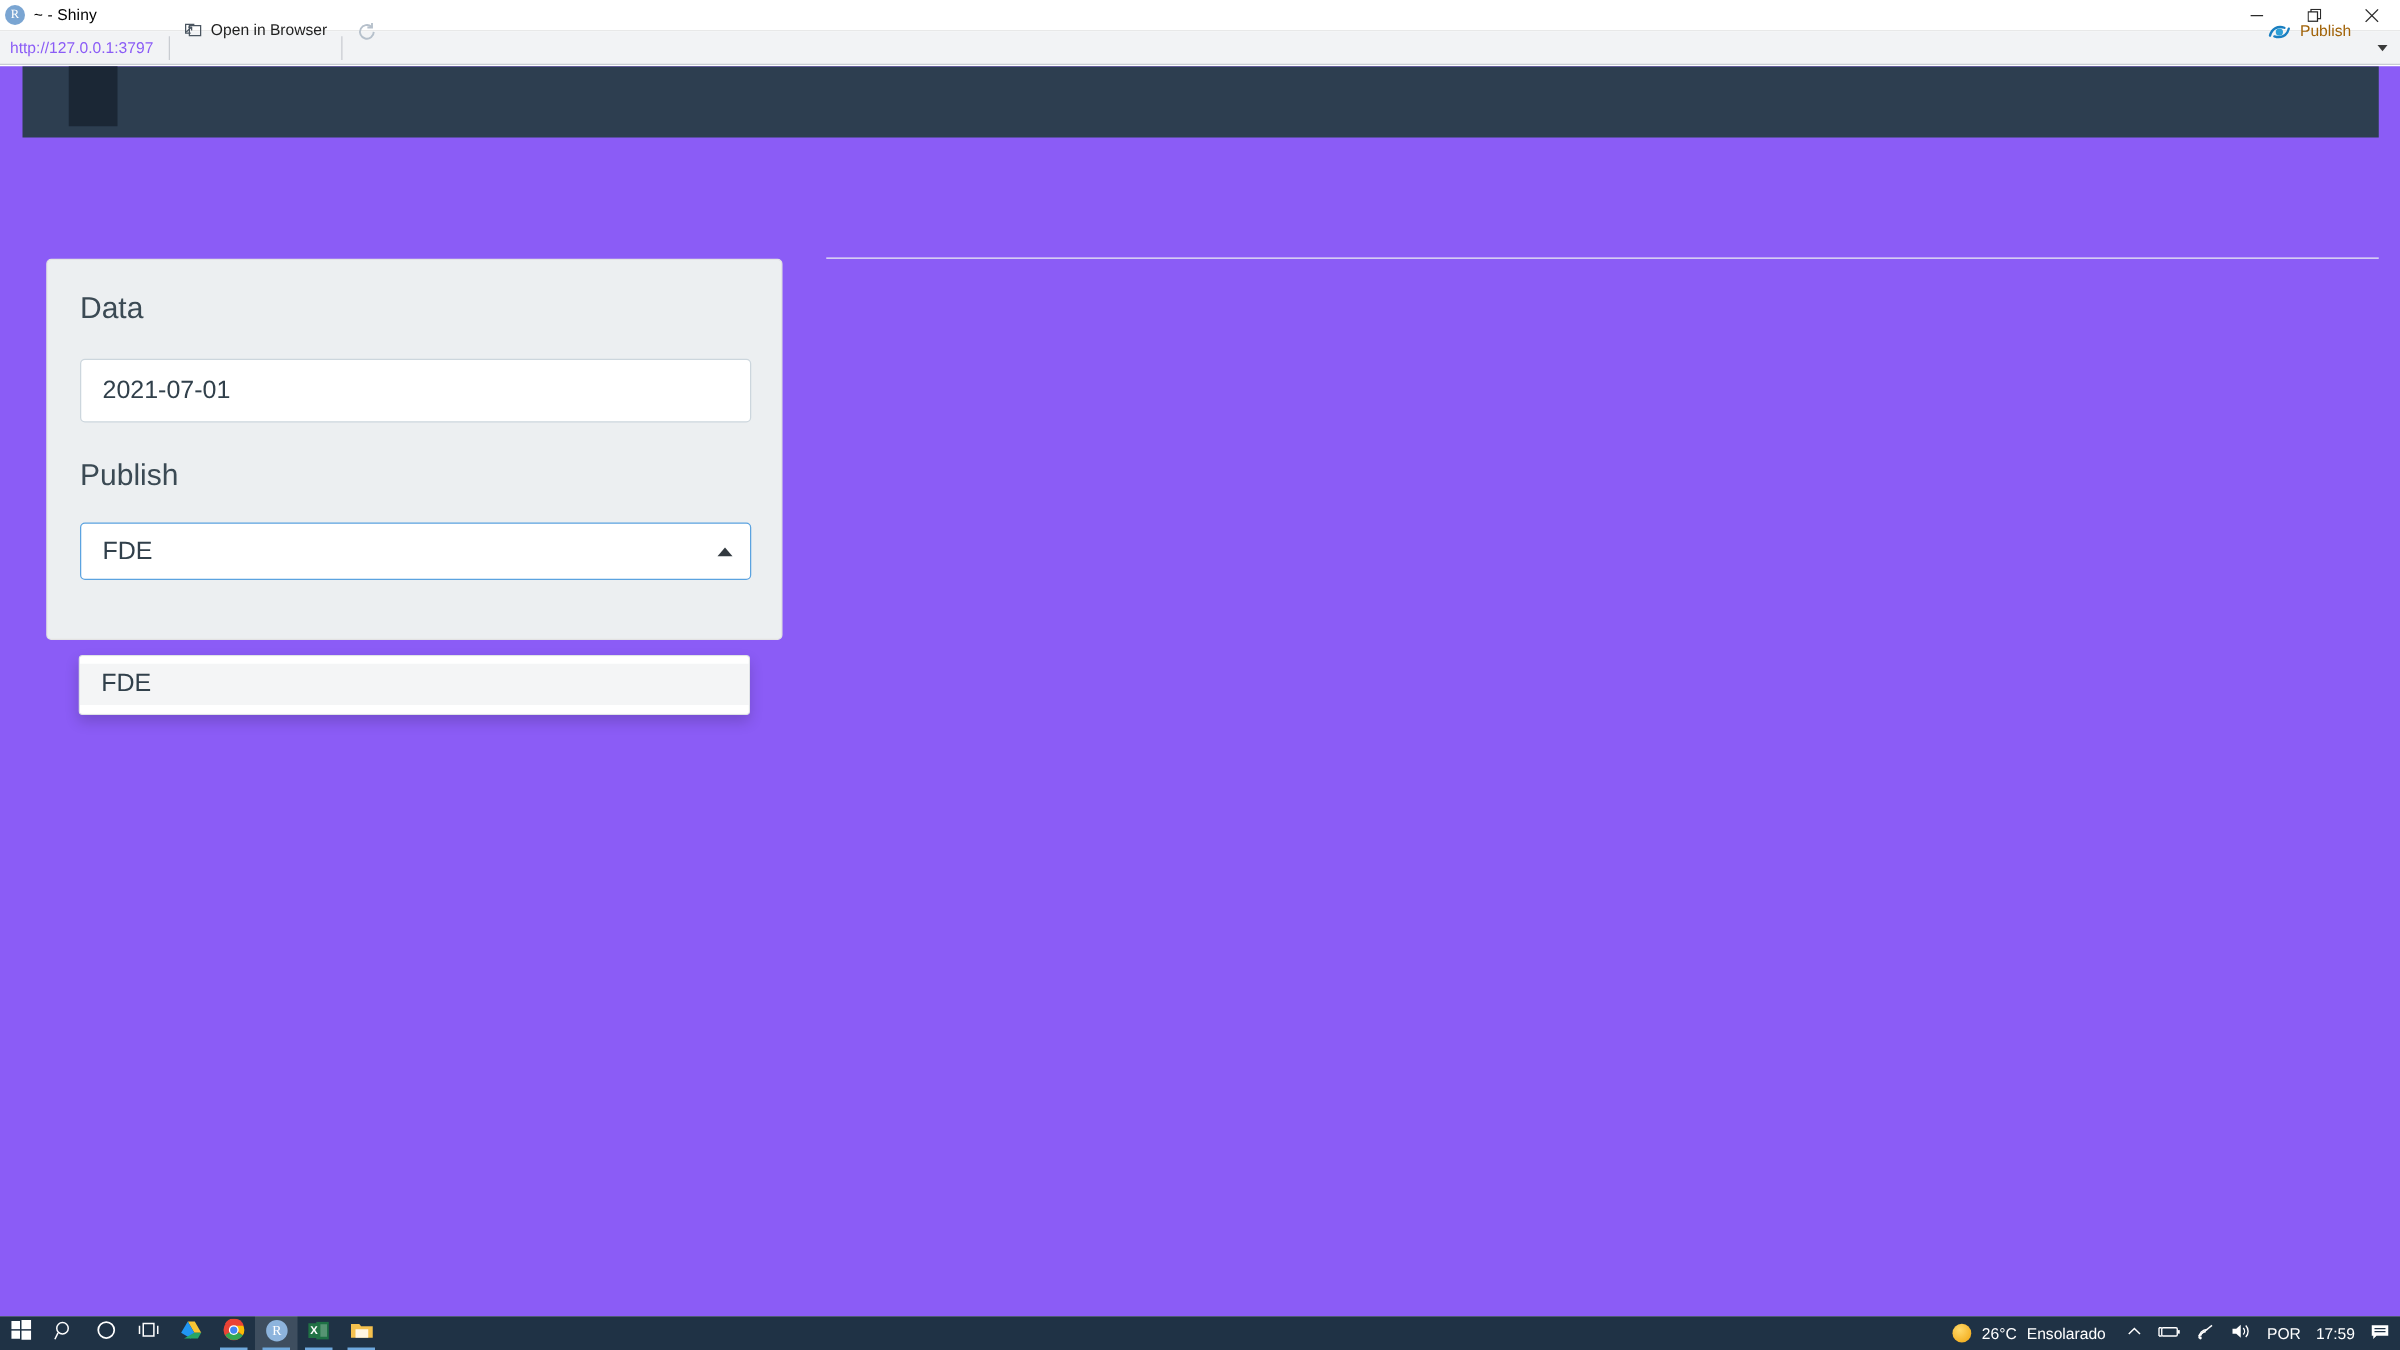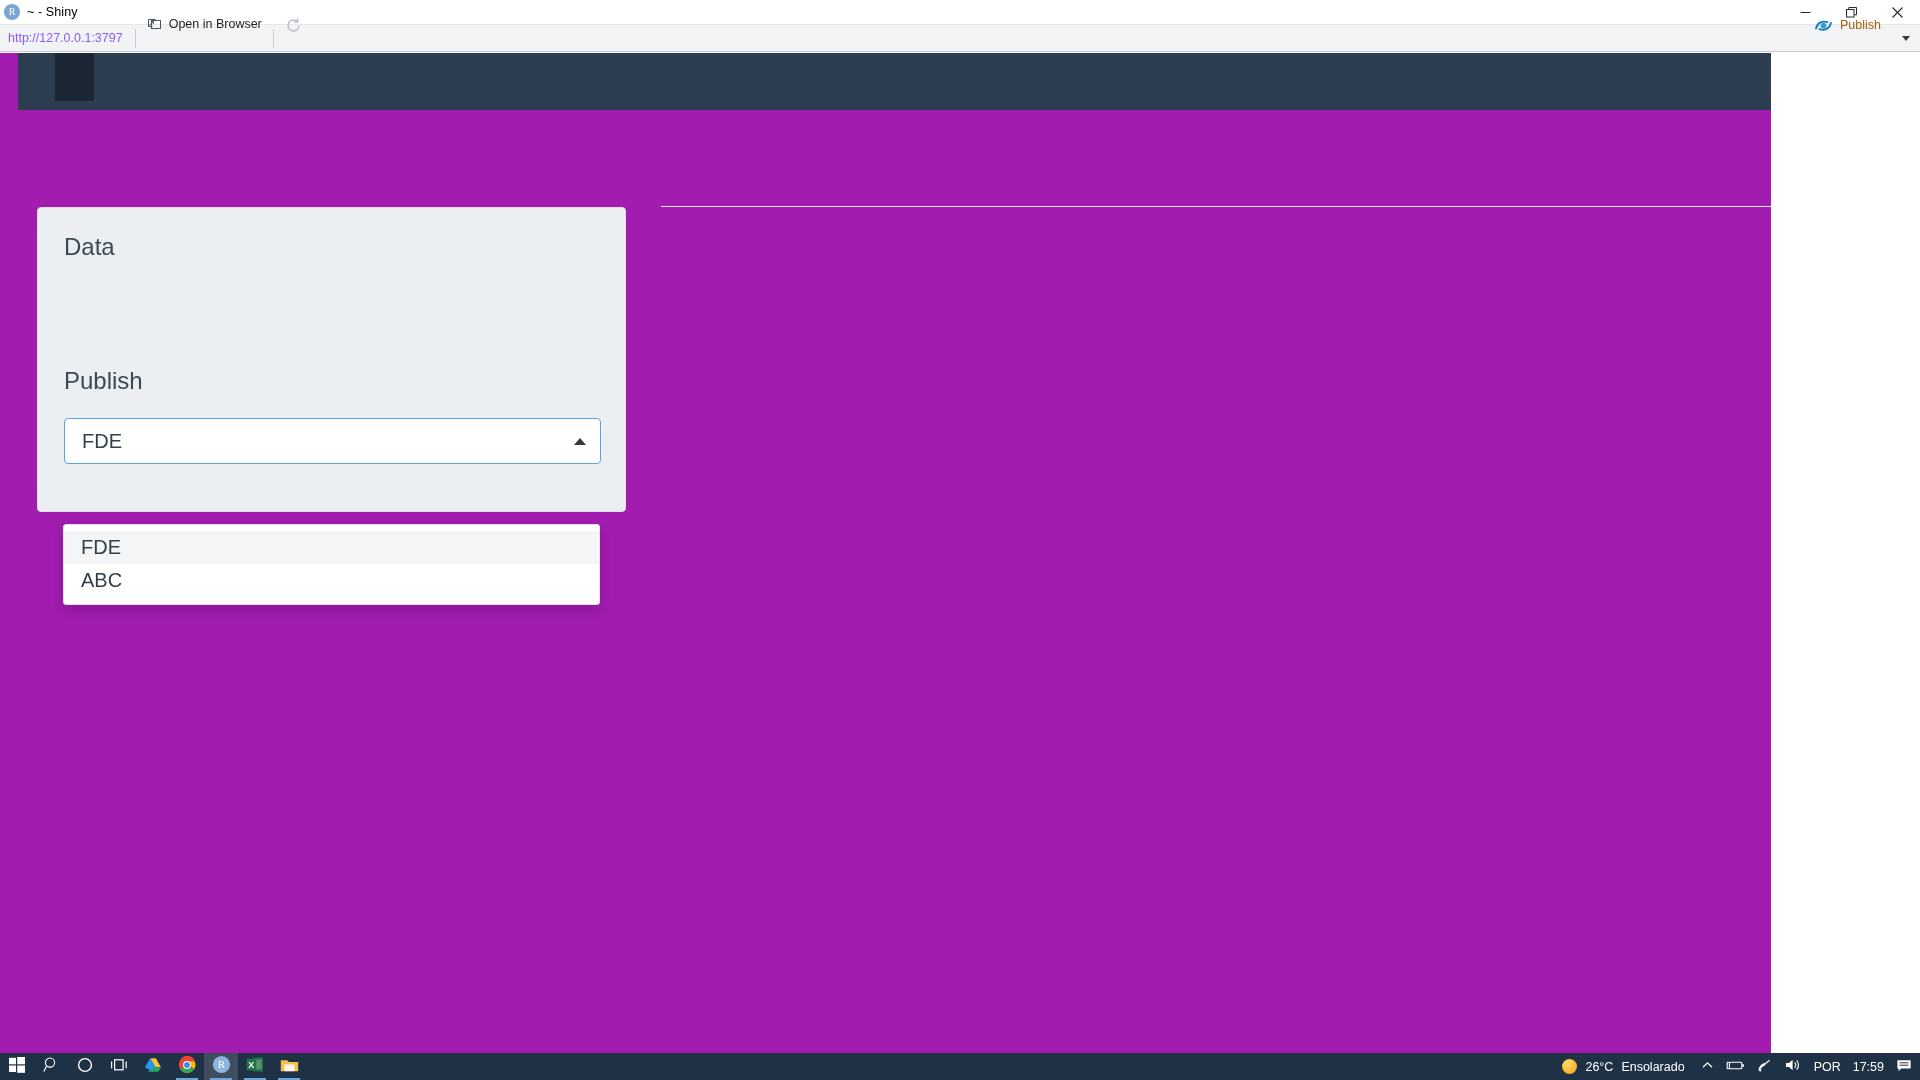--- a/index.html
+++ b/index.html
@@ -81,22 +81,22 @@
     border-left: 4px solid transparent;
     border-right: 4px solid transparent;
     border-top: 5px solid #3a3a3a;
     margin-left: 4px; margin-right: 4px;
   }
 
   
   .app {
     position: absolute;
     top: 53px; left: 0;
-    width: 1771px; height: 1000px;
-    background: #a21caf;
+    width: 1920px; height: 1000px;
+    background: #8b5cf6;
     overflow: hidden;
   }
   .navbar {
     position: absolute;
     left: 18px; top: 0px;
     width: 1885px; height: 57px;
     background: #2d3e50;
   }
   .navbar-brand-box {
     position: absolute;
@@ -311,33 +311,33 @@
   <div class="navbar">
     <div class="navbar-brand-box"></div>
   </div>
 
   <div class="content">
 
     <div class="main-divider"></div>
 
     <div class="well">
       <div class="control-label label-data">Data</div>
+      <div class="date-input" placeholder="yyyy-mm-dd">2021-07-01</div>
 
       <div class="control-label label-category">Publish</div>
 
       <div class="select-control">
         <span class="select-value">FDE</span>
         <span class="select-caret"></span>
       </div>
     </div>
 
     <div class="dropdown-menu">
       <div class="dropdown-menu-pad-top"></div>
       <div class="dropdown-item is-active">FDE</div>
-      <div class="dropdown-item">ABC</div>
       <div class="dropdown-menu-pad"></div>
     </div>
 
   </div>
 </div>
 
 <div class="taskbar">
 
   <div class="tk-btn">
     <span>

